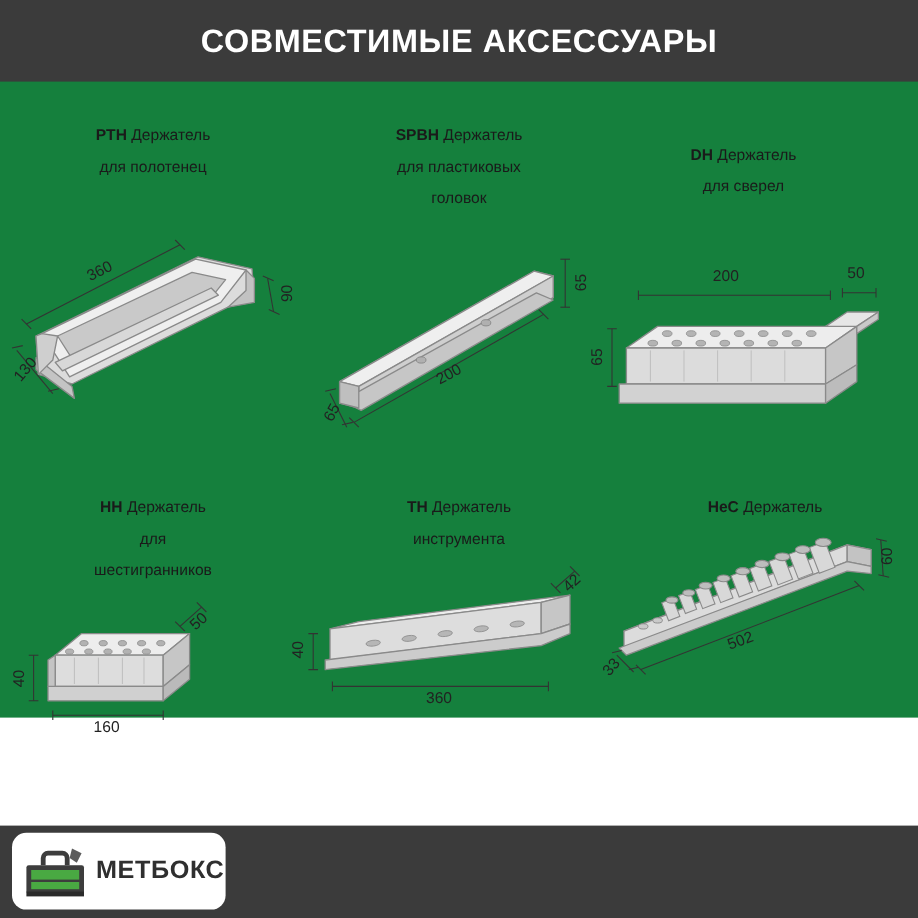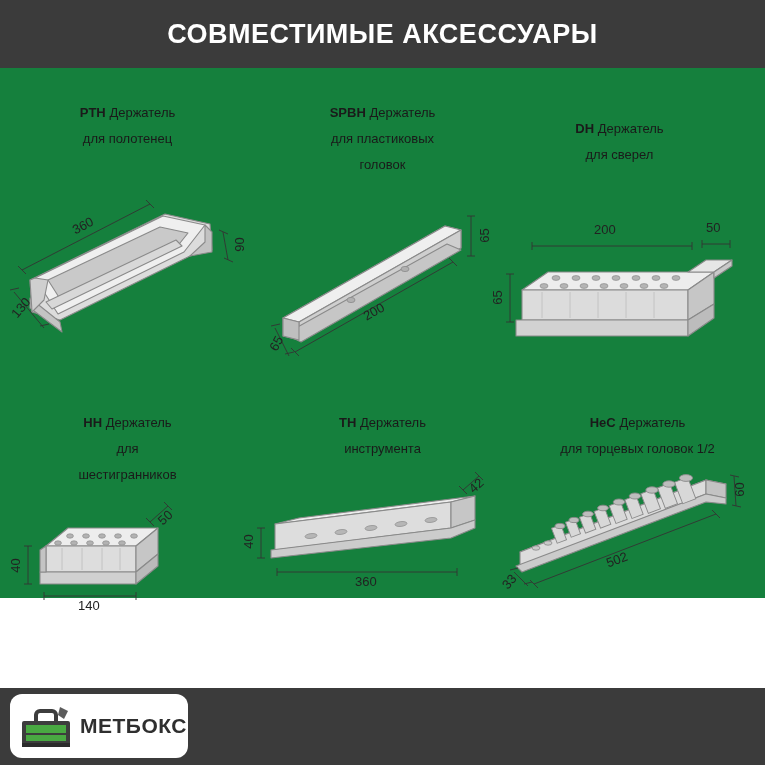--- a/index.html
+++ b/index.html
@@ -327,21 +327,21 @@
             <line x1="28" y1="58" x2="28" y2="96"></line>
             <line x1="24" y1="58" x2="32" y2="58"></line>
             <line x1="24" y1="96" x2="32" y2="96"></line>
             <line x1="44" y1="108" x2="136" y2="108"></line>
             <line x1="44" y1="104" x2="44" y2="112"></line>
             <line x1="136" y1="104" x2="136" y2="112"></line>
           </g>
         </svg>
         <div class="dim" style="left:158px; top:22px; transform:rotate(-42deg);">50</div>
         <div class="dim" style="left:8px; top:70px; transform:rotate(-90deg);">40</div>
-        <div class="dim" style="left:78px; top:110px;">140</div>
+        <div class="dim" style="left:78px; top:110px;">160</div>
       </div>
     </div>
 
     <div class="cell" style="left:255px; top:342px;">
       <div class="title">
         <b>TH</b>
         <span>Держатель</span><br>
         <span>инструмента</span>
       </div>
       <div class="figure" style="height:140px;">
@@ -380,21 +380,20 @@
         <div class="dim" style="left:214px; top:16px; transform:rotate(-42deg);">42</div>
         <div class="dim" style="left:-14px; top:72px; transform:rotate(-90deg);">40</div>
         <div class="dim" style="left:100px; top:112px;">360</div>
       </div>
     </div>
 
     <div class="cell" style="left:510px; top:342px;">
       <div class="title">
         <b>HeC</b>
         <span>Держатель</span><br>
-        <span>для торцевых головок 1/2</span>
       </div>
       <div class="figure" style="height:140px;">
         <svg width="255" height="140" viewBox="0 0 255 140">
           <g stroke="#8a8a8a" stroke-width="1.1" stroke-linejoin="round">
 
             <polygon points="10,90 196,18 216,22 30,96" fill="#ededed"></polygon>
 
             <polygon points="10,90 196,18 196,32 10,104" fill="#dcdcdc"></polygon>
 
             <polygon points="196,18 216,22 216,36 196,32" fill="#c3c3c3"></polygon>

